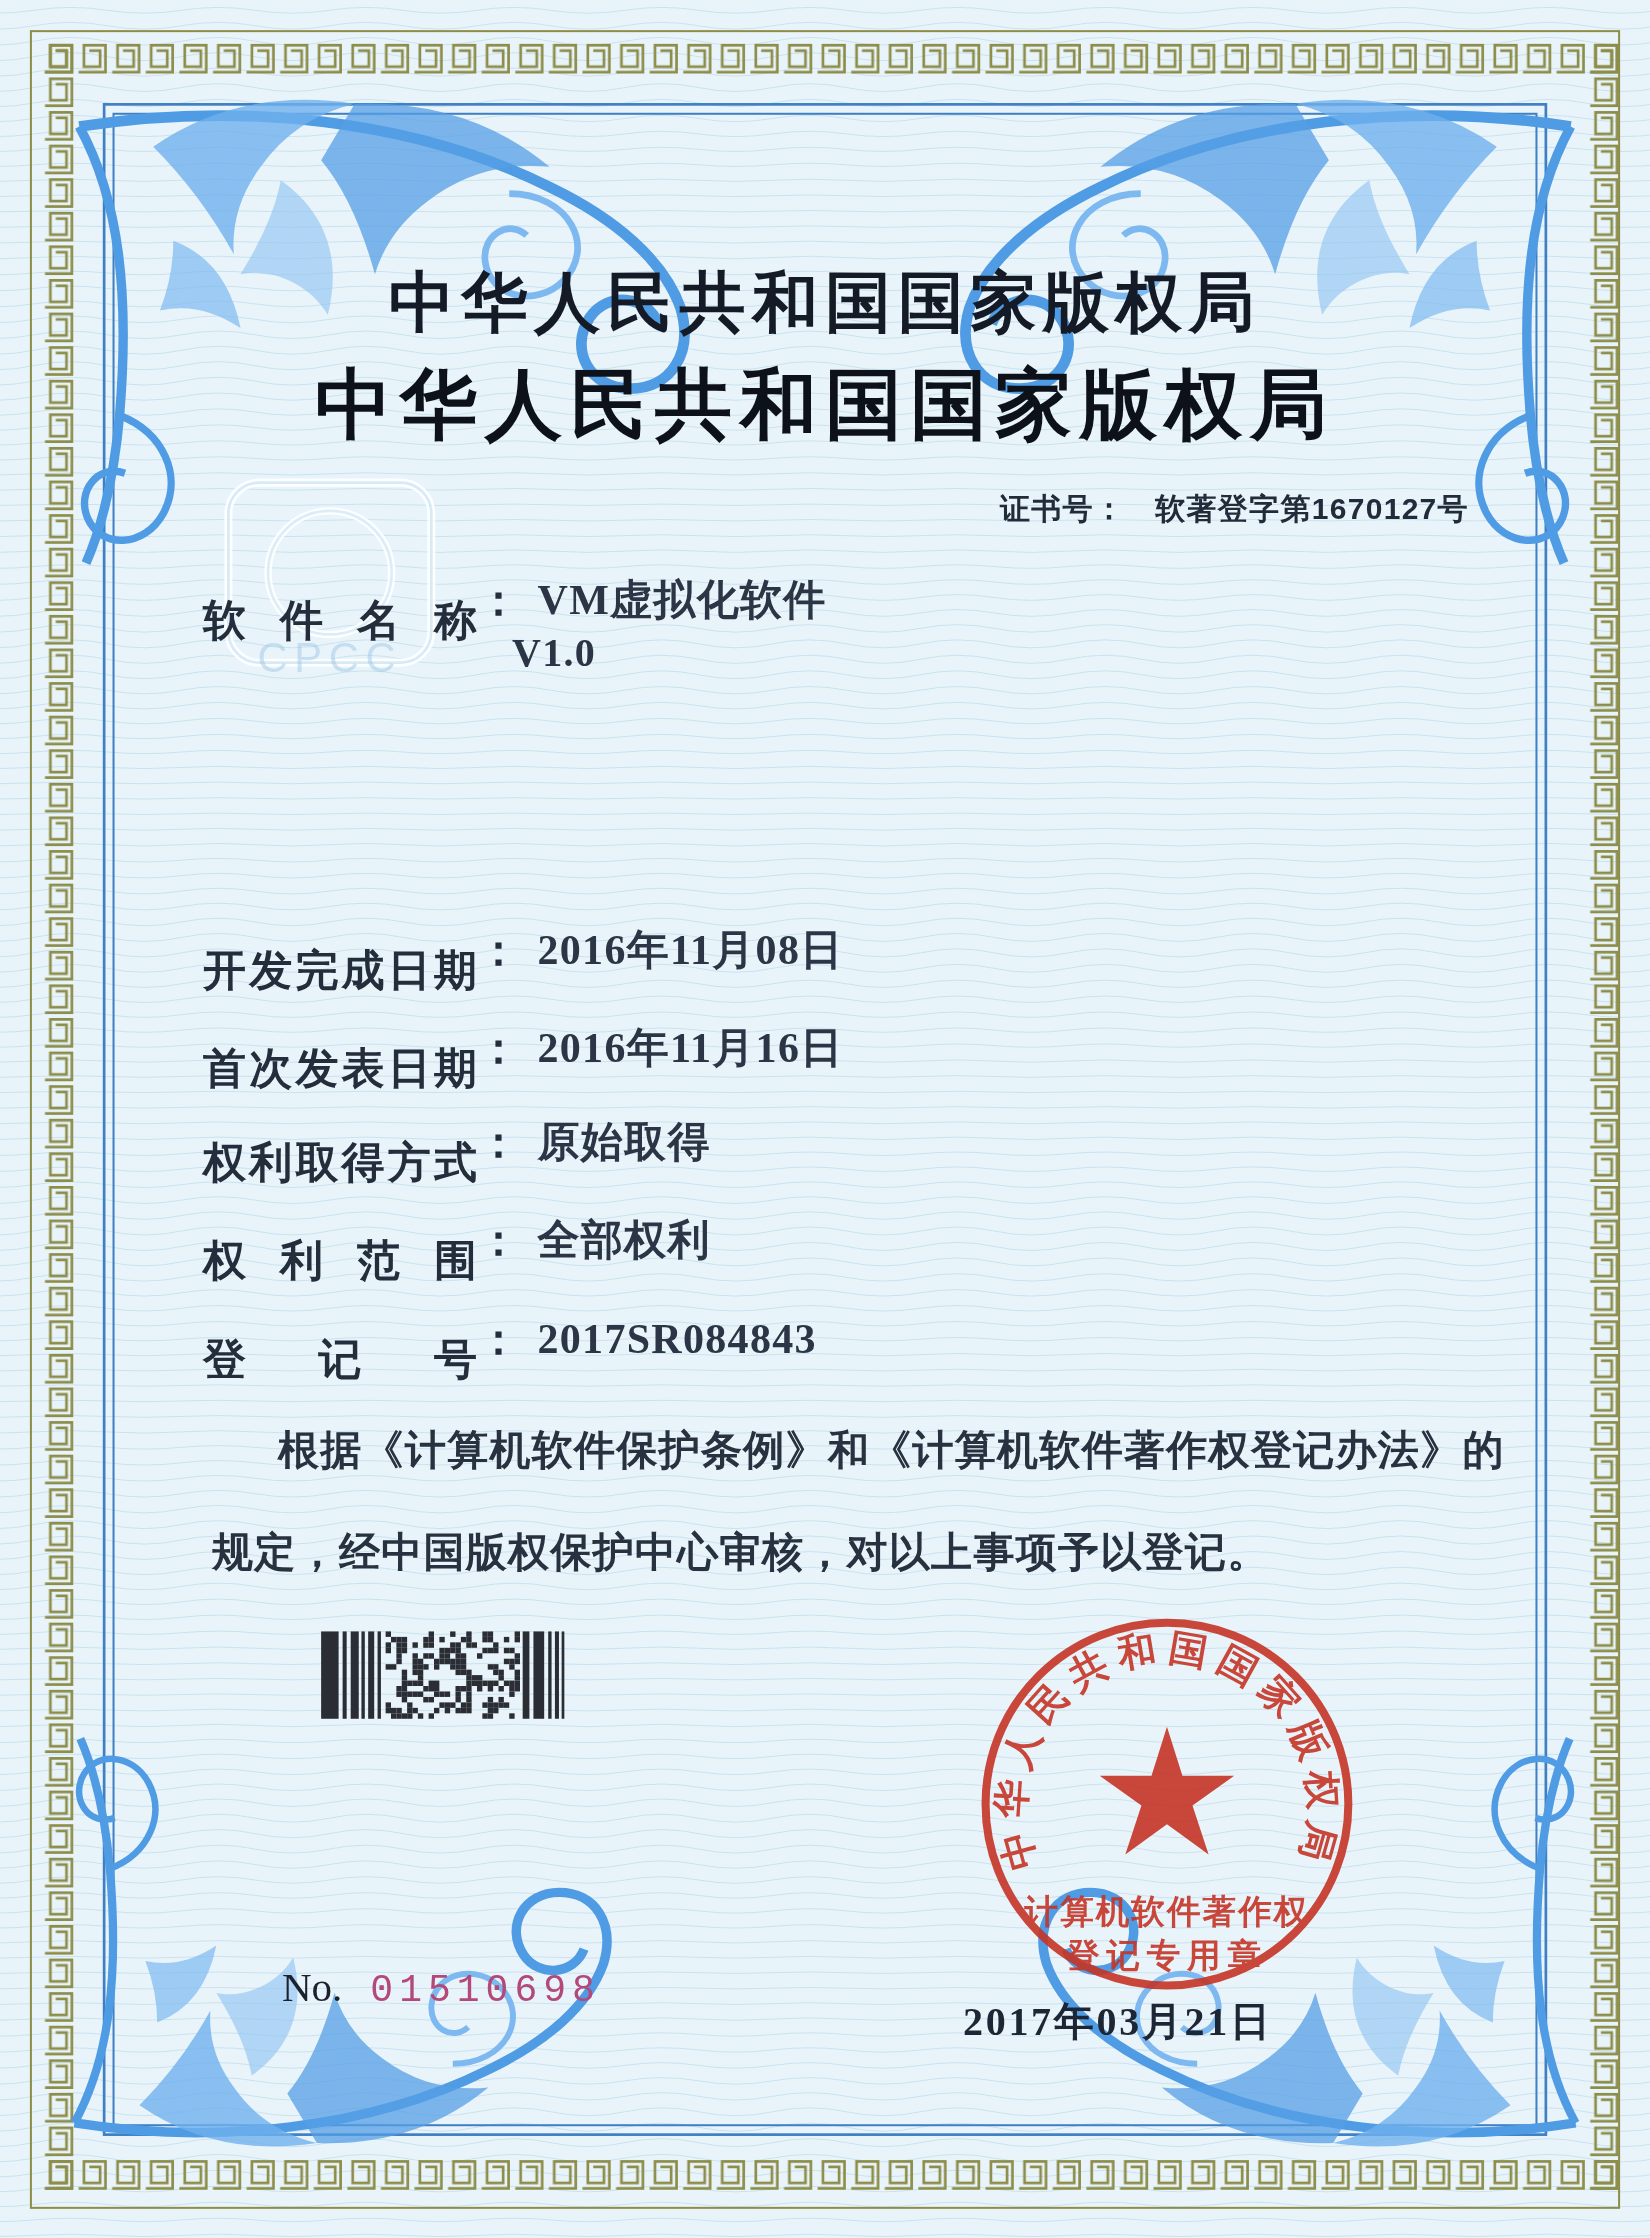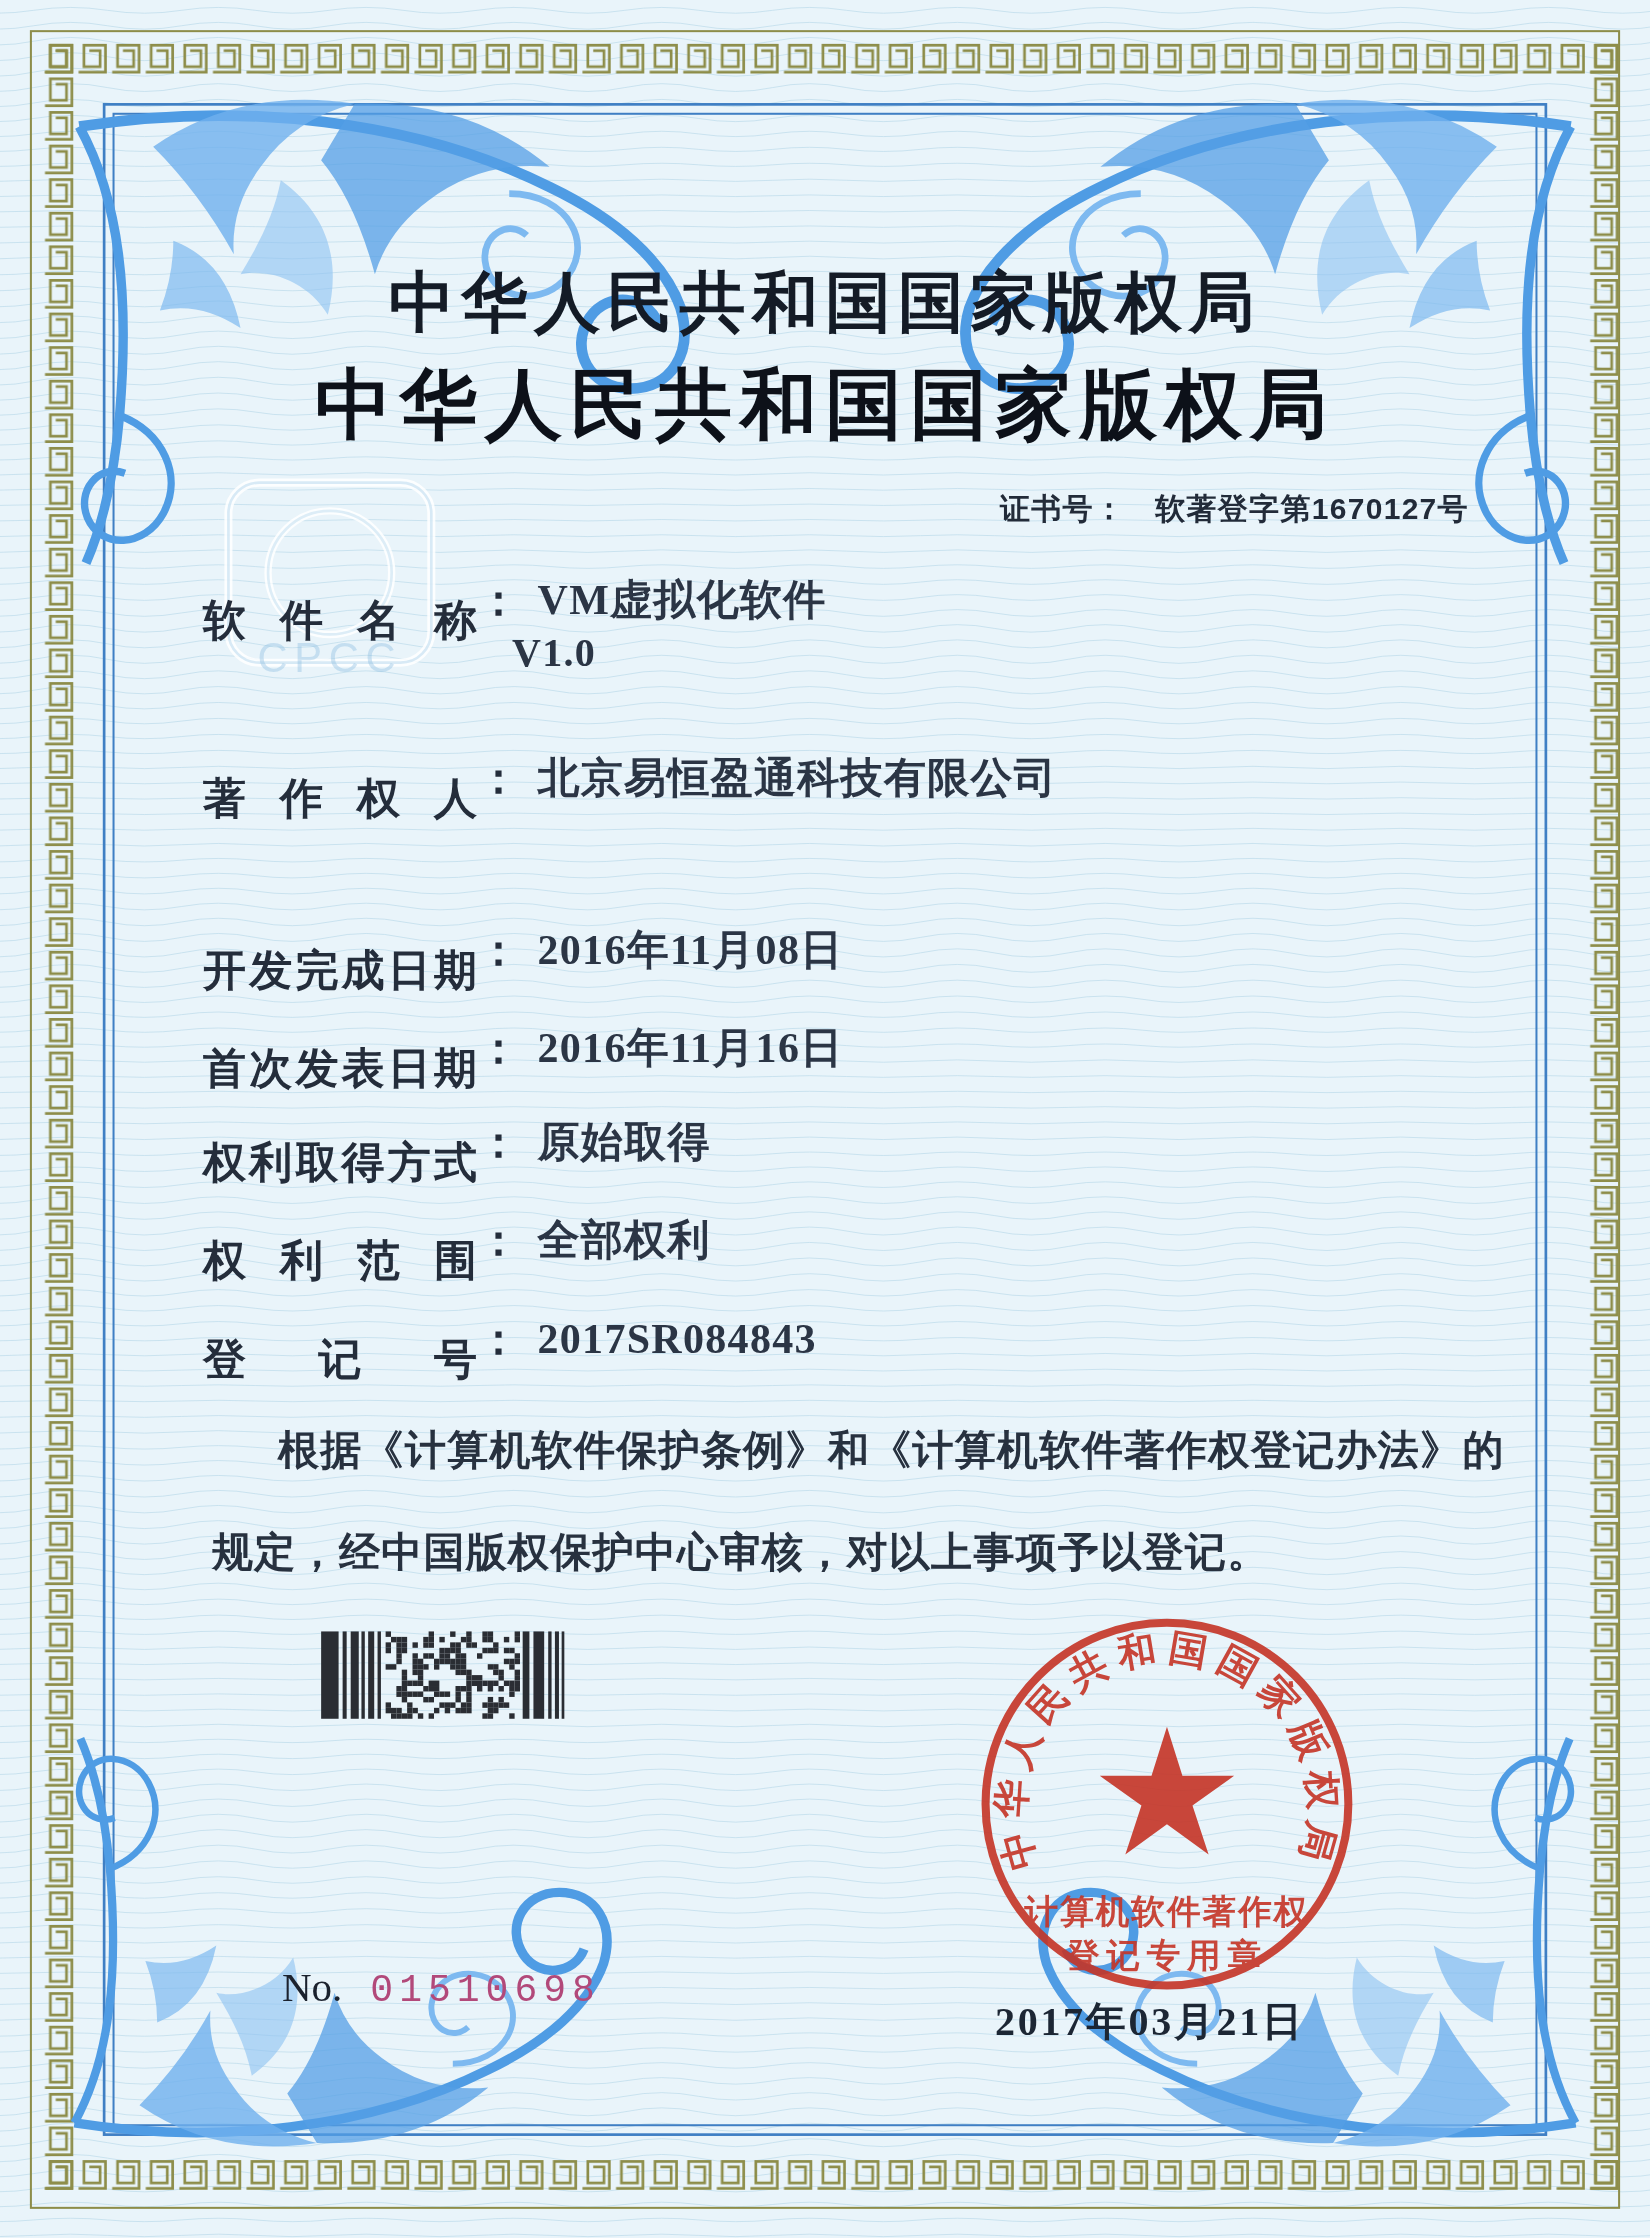--- a/index.html
+++ b/index.html
@@ -46,21 +46,21 @@
   }
   .fvalue2{
     left:512px;font-size:40px;font-weight:bold;color:#2b3545;
     font-family:"Liberation Serif",serif;letter-spacing:1.3px;
   }
   .statement{
     font-size:41px;font-weight:bold;color:#27313f;
     font-family:"Liberation Serif",serif;letter-spacing:1.3px;
   }
   .seal-date{
-    left:995px;top:2002px;font-size:40px;font-weight:bold;
+    left:963px;top:2002px;font-size:40px;font-weight:bold;
     color:#1c2634;font-family:"Liberation Serif",serif;letter-spacing:2.7px;text-align:center;
   }
   .serial{left:282px;top:1967px;}
   .serial .no{font-size:41px;color:#1b222e;font-family:"Liberation Serif",serif;}
   .serial .num{
     margin-left:28px;font-size:38px;letter-spacing:6px;
     font-family:"Liberation Mono",monospace;color:#b2497a;
   }
 </style>
 </head>
@@ -464,23 +464,20 @@
 
     <div class="txt certno">
       <span>证书号：</span><span class="val">软著登字第1670127号</span>
     </div>
 
     <div class="txt frow" style="top:579px">
       <span class="flabel">软件名称</span><span class="fcolon">：</span><span class="fvalue">VM虚拟化软件</span>
     </div>
     <div class="txt fvalue2" style="top:633px">V1.0</div>
 
-    <div class="txt frow" style="top:757px">
-      <span class="flabel">著作权人</span><span class="fcolon">：</span><span class="fvalue">北京易恒盈通科技有限公司</span>
-    </div>
 
     <div class="txt frow" style="top:929px">
       <span class="flabel">开发完成日期</span><span class="fcolon">：</span><span class="fvalue">2016年11月08日</span>
     </div>
 
     <div class="txt frow" style="top:1027px">
       <span class="flabel">首次发表日期</span><span class="fcolon">：</span><span class="fvalue">2016年11月16日</span>
     </div>
 
     <div class="txt frow" style="top:1121px">

